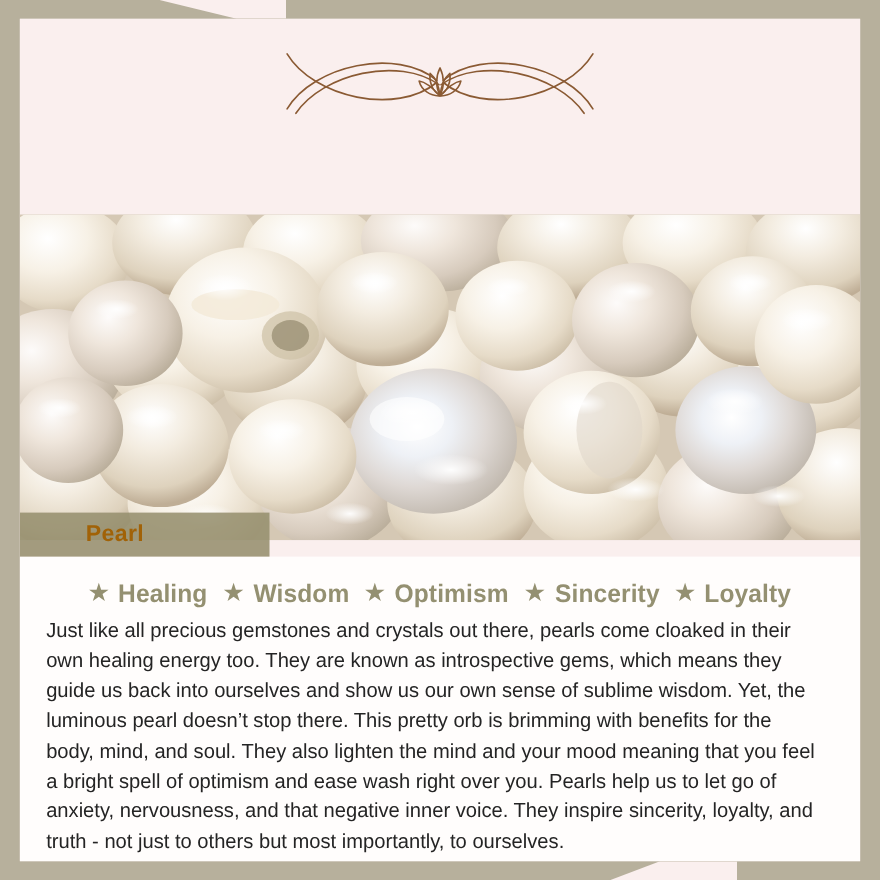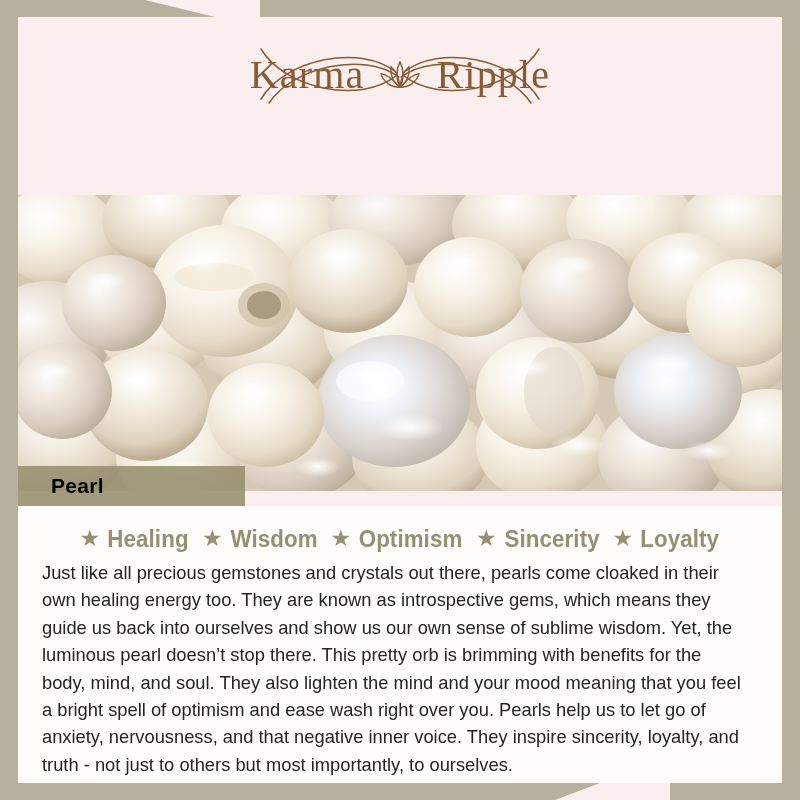--- a/index.html
+++ b/index.html
@@ -122,22 +122,22 @@
     width:227px; height:40px;
     background:rgba(150,143,110,.88);
     display:flex;
     align-items:center;
     z-index:4;
   }
   .stone-name {
     font-family:"Liberation Sans", sans-serif;
     font-weight:bold;
     font-size:21px;
-    color:#000000;
-    padding-left:33px;
+    color:#a16207;
+    padding-left:60px;
     letter-spacing:.3px;
   }
 
   
   .content {
     position:absolute;
     left:0; top:489px;
     width:764px; height:277px;
     background:#fffdfc;
     padding:0 22px;
@@ -197,24 +197,20 @@
           <g fill="none" stroke="#8a5a33" stroke-width="1.5" stroke-linecap="round">
             <path d="M96 62 C 120 22, 196 6, 232 36"></path>
             <path d="M104 66 C 128 30, 198 14, 234 40"></path>
             <path d="M374 62 C 350 22, 274 6, 238 36"></path>
             <path d="M366 66 C 342 30, 272 14, 236 40"></path>
             <path d="M96 12 C 120 52, 196 68, 232 38"></path>
             <path d="M374 12 C 350 52, 274 68, 238 38"></path>
           </g>
         </svg>
 
-        <div class="logo-text">
-          <span class="logo-word">Karma</span>
-          <span class="logo-word">Ripple</span>
-        </div>
 
         <svg class="logo-lotus" viewBox="0 0 46 34">
           <g fill="none" stroke="#8a5a33" stroke-width="1.4" stroke-linejoin="round" stroke-linecap="round">
             <path d="M23 4 C 19 12, 19 22, 23 29 C 27 22, 27 12, 23 4 Z"></path>
             <path d="M14 9 C 13 17, 16 25, 23 29 C 22 21, 19 13, 14 9 Z"></path>
             <path d="M32 9 C 33 17, 30 25, 23 29 C 24 21, 27 13, 32 9 Z"></path>
             <path d="M4 16 C 6 24, 14 30, 23 29.5 C 18 24, 11 17, 4 16 Z"></path>
             <path d="M42 16 C 40 24, 32 30, 23 29.5 C 28 24, 35 17, 42 16 Z"></path>
           </g>
         </svg>

